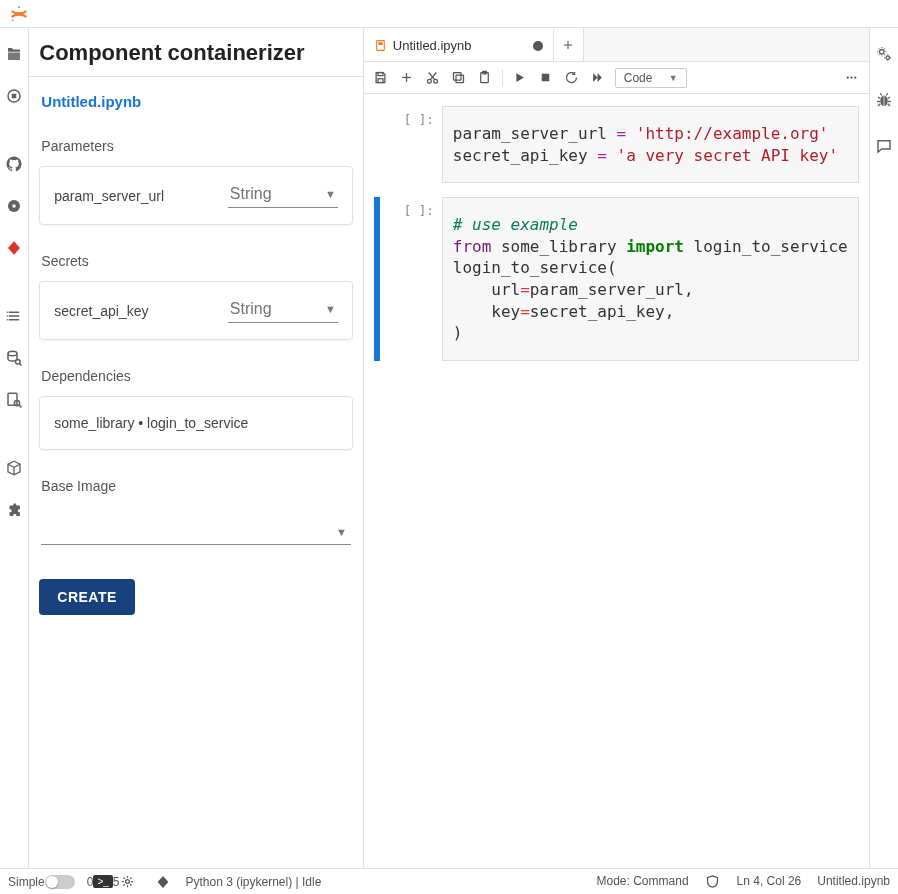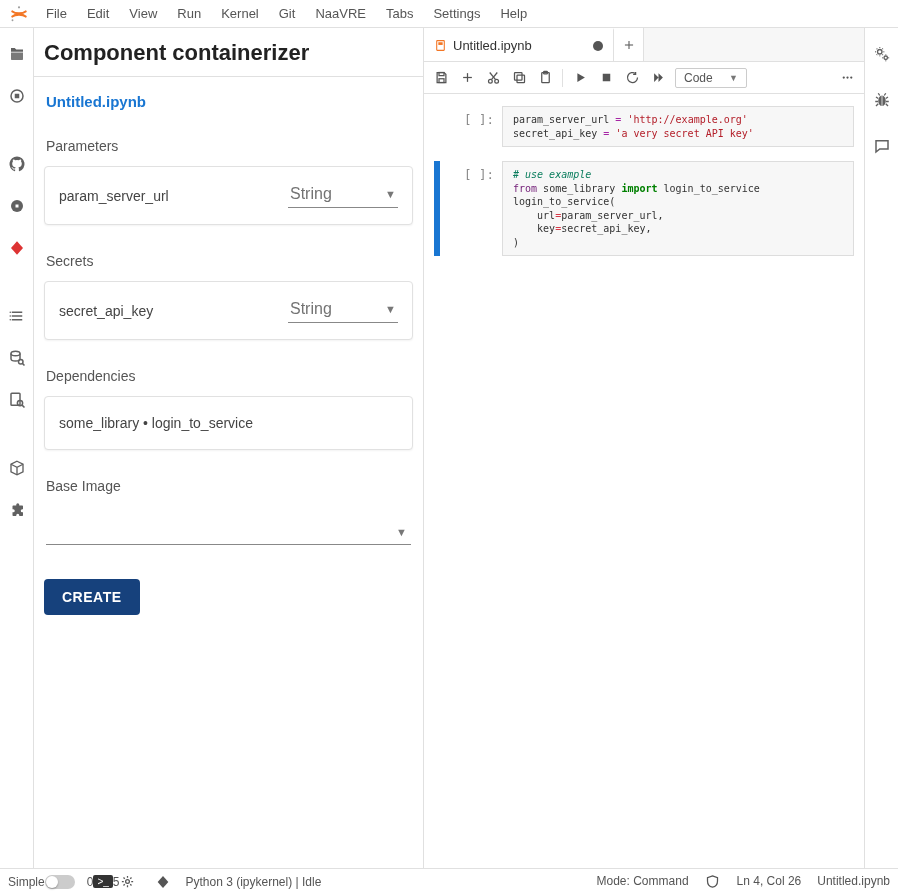--- a/index.html
+++ b/index.html
@@ -58,21 +58,21 @@
   .nb-toolbar .tbtn { width: 18px; height: 18px; display: flex; align-items: center; justify-content: center; cursor: pointer; }
   .nb-toolbar .sep { width: 1px; height: 18px; background: #e0e0e0; }
   .celltype { border: 1px solid #ccc; padding: 2px 8px; font-size: 12px; min-width: 72px; display: flex; align-items: center; justify-content: space-between; cursor: pointer; background: #fff; border-radius: 2px; }
   .nb-toolbar .right { margin-left: auto; display: flex; align-items: center; gap: 10px; }
 
   .nb-body { flex: 1; background: #fff; padding: 12px 10px; overflow: auto; }
   .cell { display: flex; margin-bottom: 14px; position: relative; }
   .cell .bar { width: 6px; background: transparent; margin-right: 2px; }
   .cell.active .bar { background: #1976d2; }
   .cell .prompt { width: 60px; text-align: right; color: #8a8a8a; font-family: "Menlo","Consolas",monospace; font-size: 12.5px; padding: 6px 8px 0 0; flex-shrink: 0; }
-  .cell .code { flex: 1; border: 1px solid #ddd; background: #f7f7f7; padding: 6px 10px; font-family: "Menlo","Consolas",monospace; font-size: 10px; line-height: 1.35; white-space: pre; color: #333; overflow-x: auto; }
+  .cell .code { flex: 1; border: 1px solid #ddd; background: #f7f7f7; padding: 16px 10px; font-family: "Menlo","Consolas",monospace; font-size: 16px; line-height: 1.35; white-space: pre; color: #333; overflow-x: auto; }
   .tok-op { color: #a626a4; }
   .tok-str { color: #b31d28; }
   .tok-cmt { color: #0a7d5d; font-style: italic; }
   .tok-kw { color: #701a75; font-weight: normal; }
   .tok-kw2 { color: #008000; font-weight: bold; }
   .tok-eq { color: #d73a49; }
 
   
   .rightstrip { width: 34px; border-left: 1px solid #e0e0e0; display: flex; flex-direction: column; align-items: center; padding-top: 16px; gap: 26px; color: #616161; }
   .rightstrip .aicon { width: 20px; height: 20px; display: flex; align-items: center; justify-content: center; cursor: pointer; }
@@ -94,32 +94,20 @@
 
   <div class="menubar">
     <div class="logo">
       <svg viewBox="0 0 24 24" width="20" height="20">
           <circle cx="12" cy="4" r="1.3" fill="#9e9e9e"></circle>
           <path d="M4 9 a9 4 0 0 0 16 0" fill="none" stroke="#f37726" stroke-width="2.6" stroke-linecap="round"></path>
           <path d="M4 15 a9 4 0 0 1 16 0" fill="none" stroke="#f37726" stroke-width="2.6" stroke-linecap="round"></path>
           <circle cx="4.2" cy="19.5" r="1.1" fill="#9e9e9e"></circle>
         </svg>
     </div>
-    <div id="menu-items" style="display: flex;">
-        <div class="menu-item">File</div>
-        <div class="menu-item">Edit</div>
-        <div class="menu-item">View</div>
-        <div class="menu-item">Run</div>
-        <div class="menu-item">Kernel</div>
-        <div class="menu-item">Git</div>
-        <div class="menu-item">NaaVRE</div>
-        <div class="menu-item">Tabs</div>
-        <div class="menu-item">Settings</div>
-        <div class="menu-item">Help</div>
-      </div>
   </div>
 
   <div class="main">
 
     <div class="activitybar">
       <div class="aicon">
           <svg width="18" height="18" viewBox="0 0 24 24" fill="#616161">
             <path d="M4 4h5l2 2h9v3H4z"></path>
             <path d="M4 10h16v9a1 1 0 0 1-1 1H5a1 1 0 0 1-1-1z" opacity=".85"></path>
           </svg>

